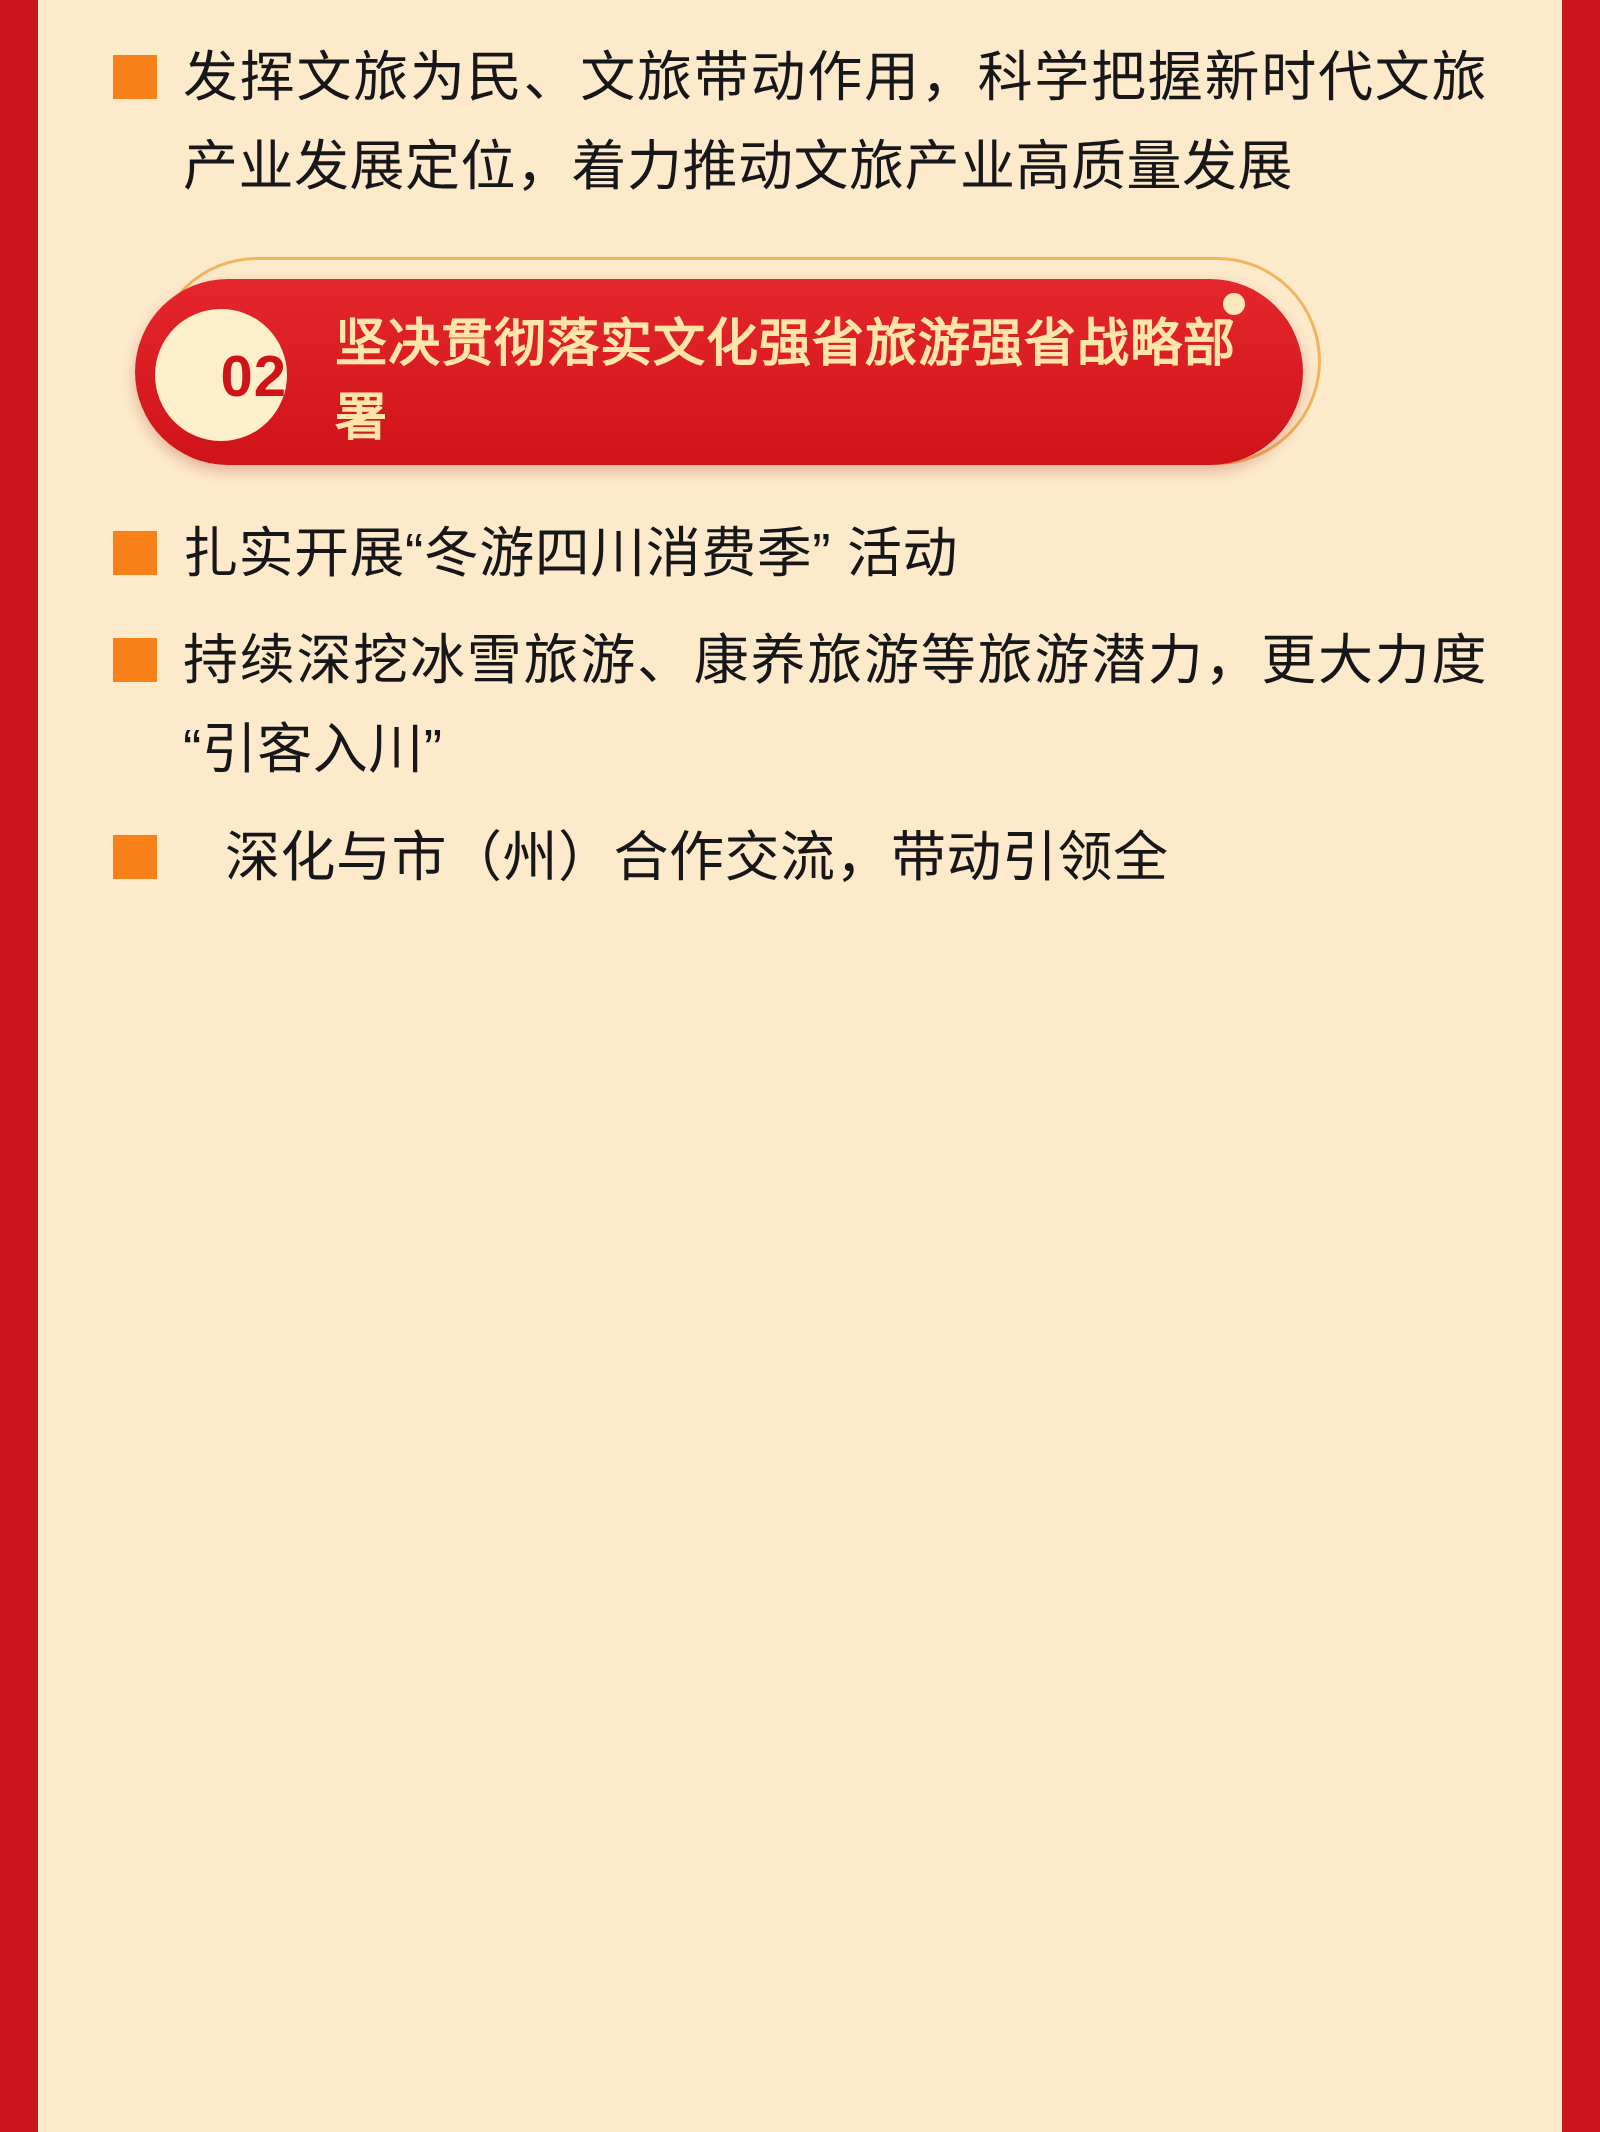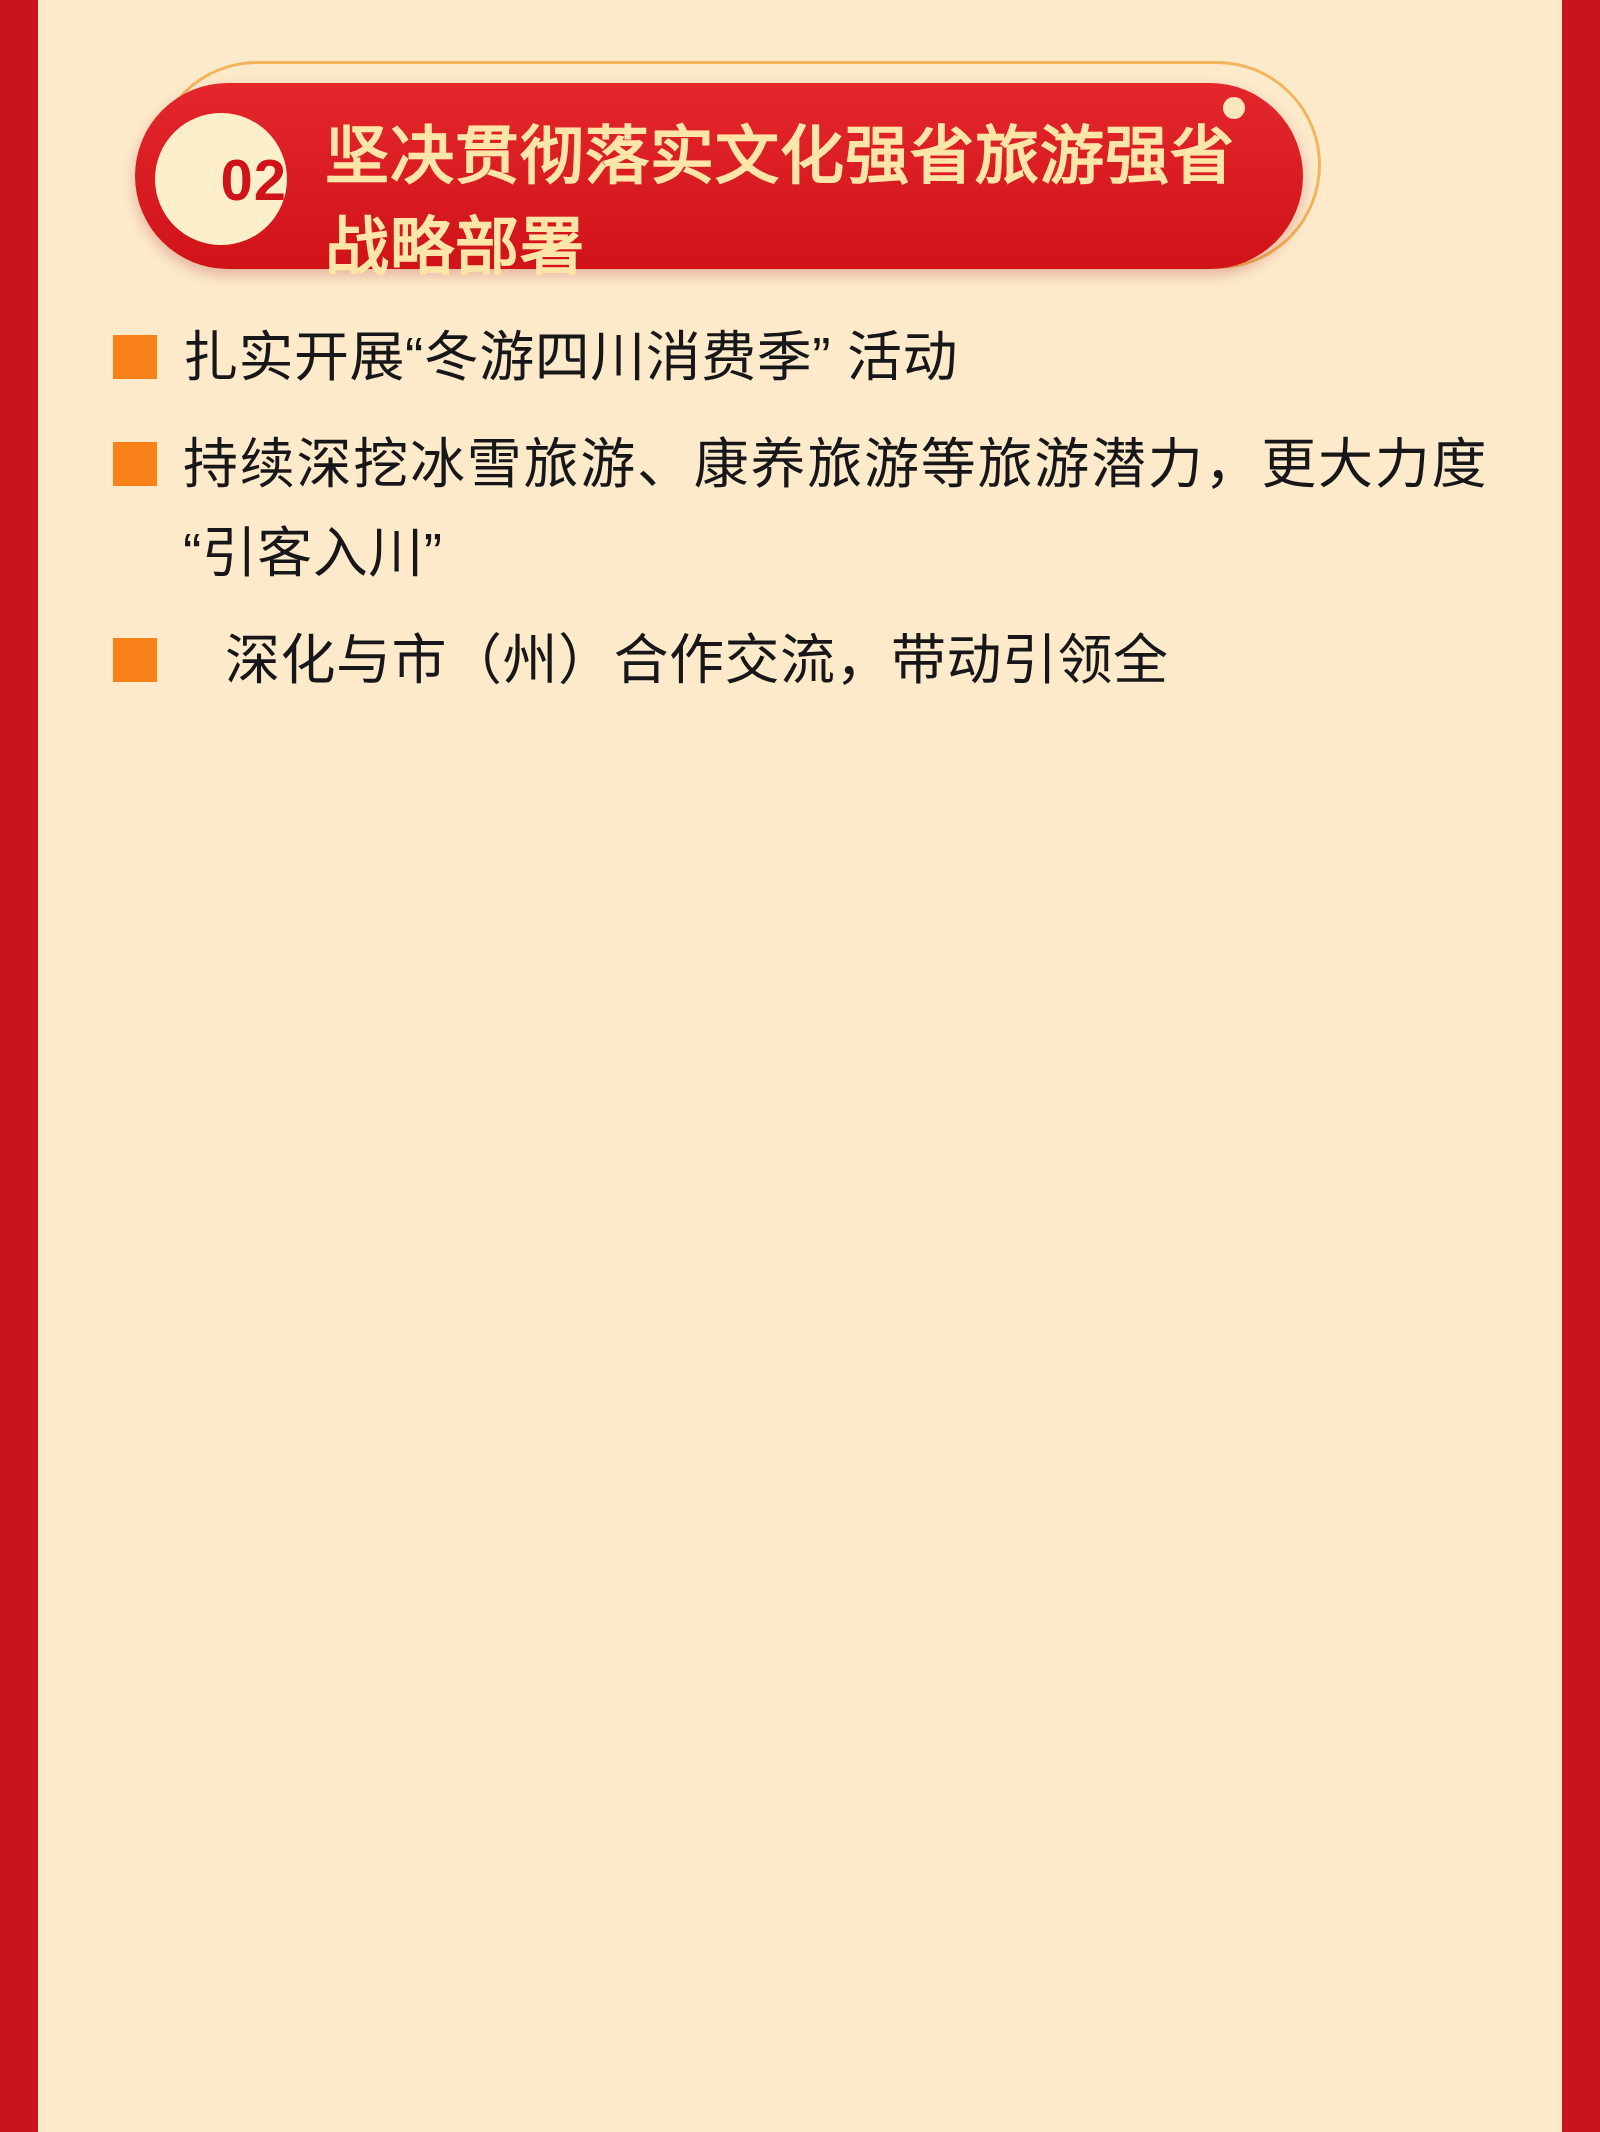--- a/index.html
+++ b/index.html
@@ -129,24 +129,24 @@
   .pill-number {
     font-size: 58px;
     font-weight: 700;
     color: #cf1318;
     letter-spacing: 1px;
     font-family: "Liberation Sans", "DejaVu Sans", sans-serif;
   }
 
   .pill-title {
     position: absolute;
-    left: 200px;
+    left: 210px;
     top: 50px;
     width: 930px;
-    font-size: 64px;
+    font-size: 52px;
     line-height: 1.42;
     font-weight: 700;
     color: #ffe6a8;
     letter-spacing: 1px;
   }
 
   
   .clipped-bottom {
     margin-bottom: 0;
     gap: 42px;
@@ -155,20 +155,24 @@
 </head>
 <body>
 
 <div class="poster">
   <div class="inner-panel">
 
     <ul class="bullet-list">
       <li class="bullet-item clipped-top">
 
         <span class="bullet-text">坚持以文塑旅、以旅彰文，推动文化和旅游融合发展</span>
+      </li>
+      <li class="bullet-item">
+        <span class="bullet-square"></span>
+        <span class="bullet-text">发挥文旅为民、文旅带动作用，科学把握新时代文旅产业发展定位，着力推动文旅产业高质量发展</span>
       </li>
     </ul>
 
     <div class="section-heading">
       <div class="pill-outline"></div>
       <div class="pill-body">
         <span class="pill-dot"></span>
       </div>
       <div class="pill-number-circle">
         <span class="pill-number">02</span>

